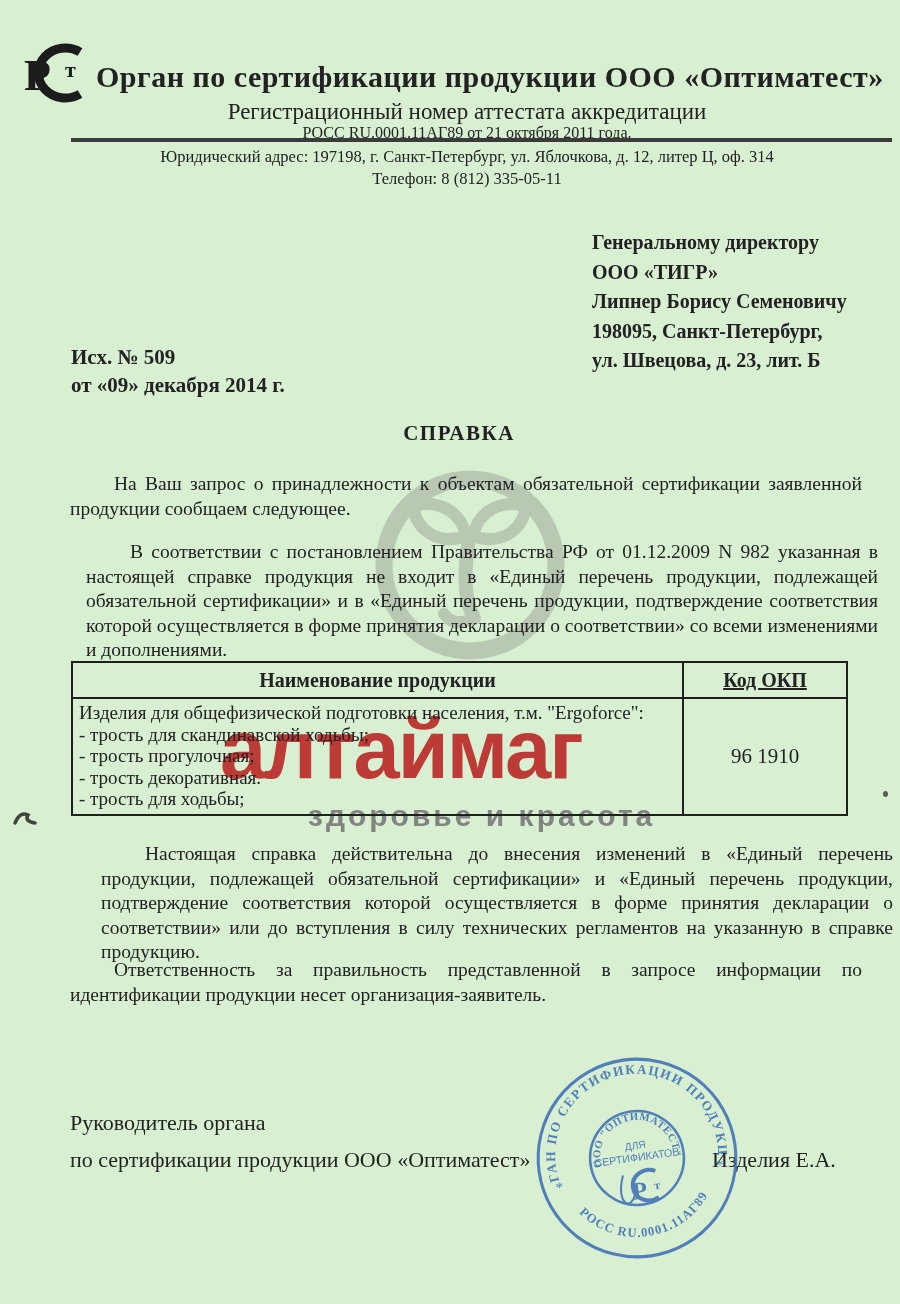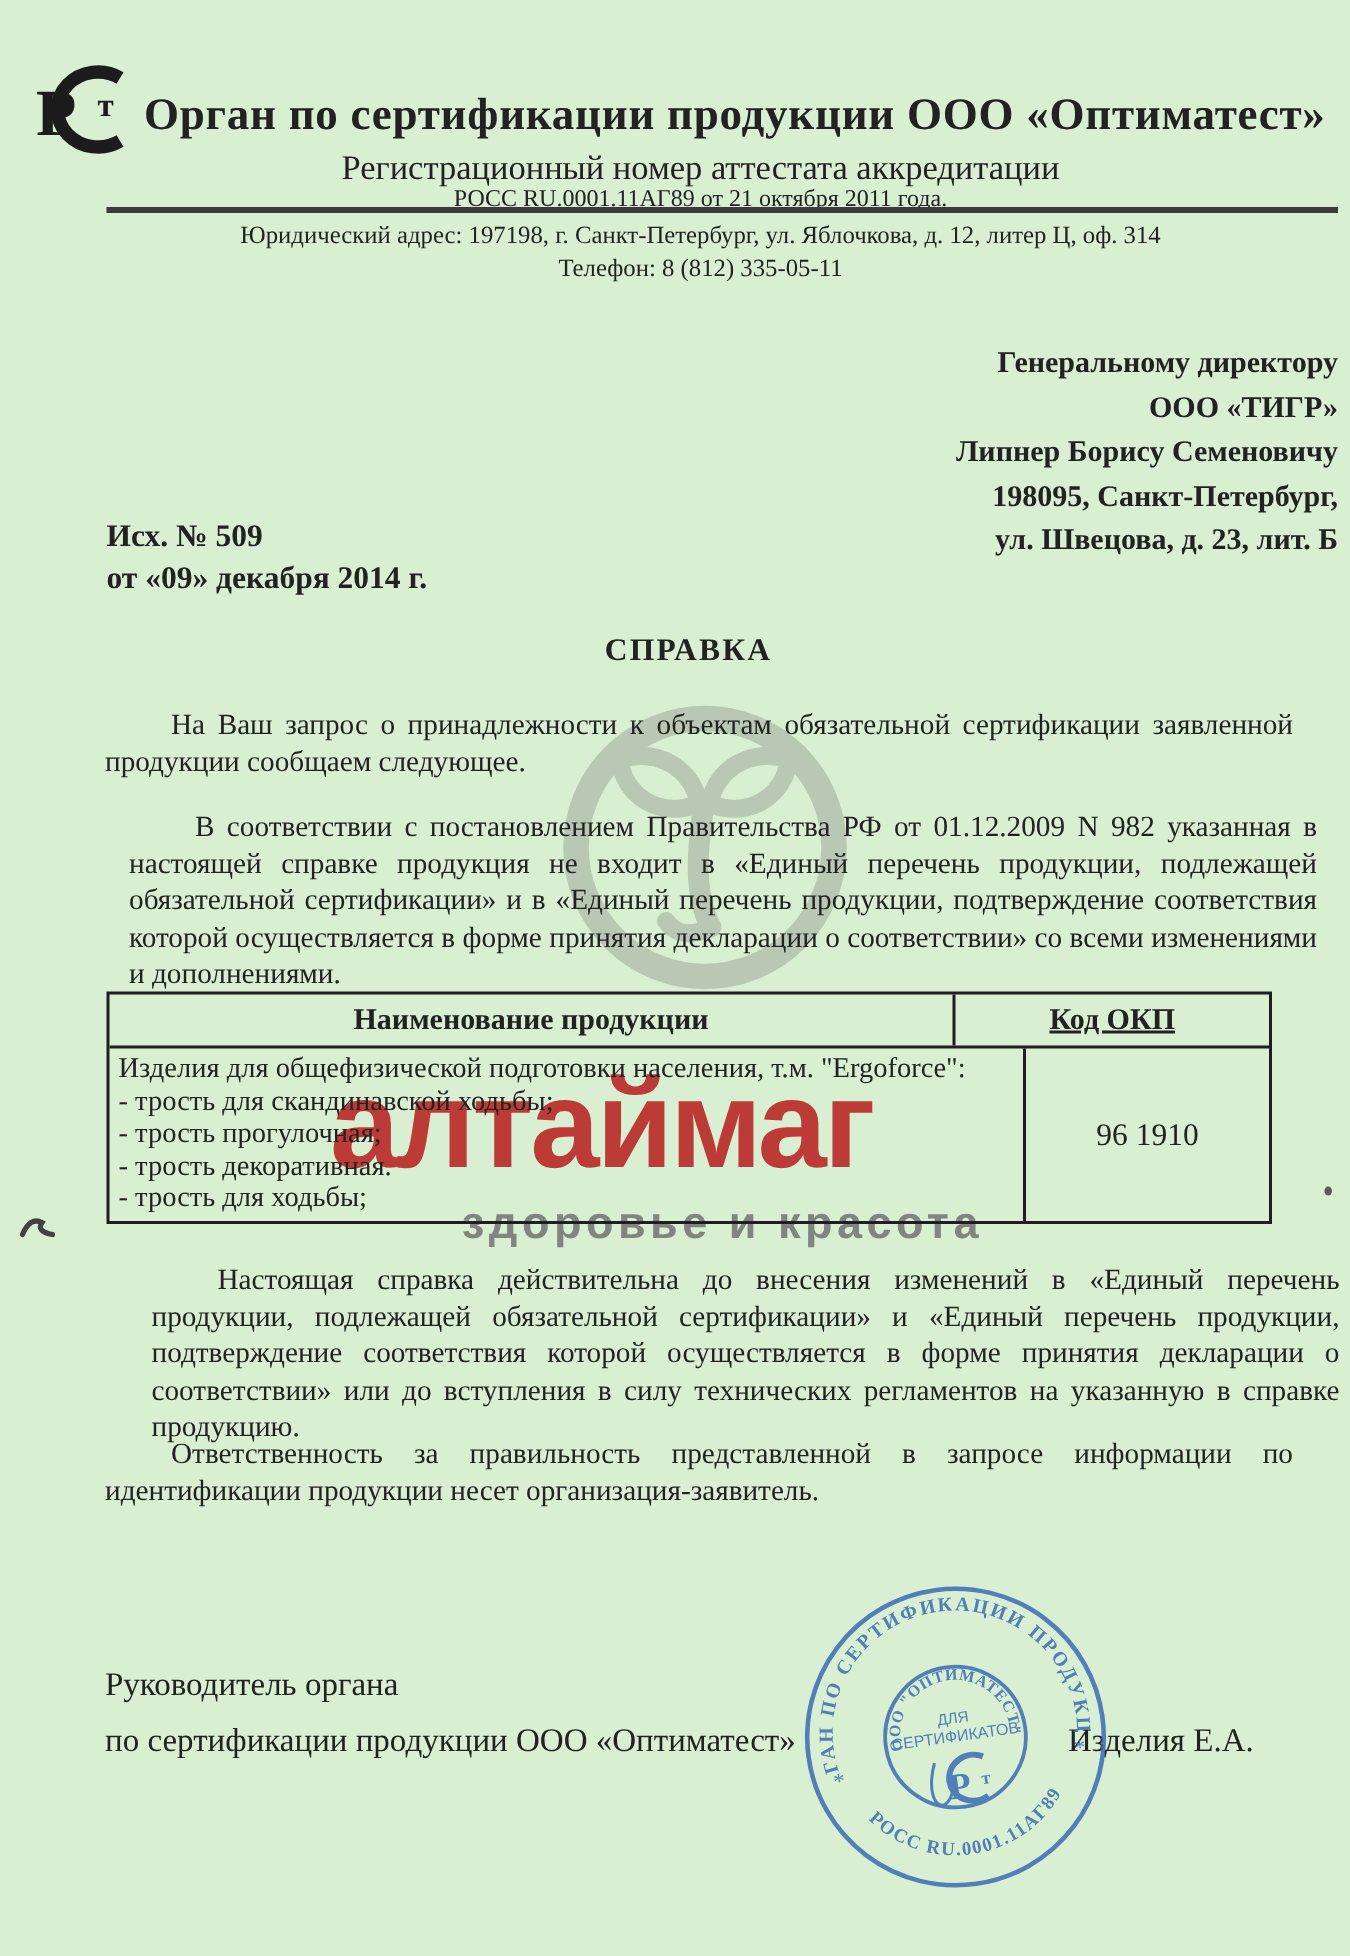--- a/index.html
+++ b/index.html
@@ -27,37 +27,37 @@
     font-size:30px; font-weight:bold; letter-spacing:.5px; white-space:nowrap;
   }
   .hdr-reg1 { position:absolute; left:40px; top:99px; width:854px; text-align:center; font-size:23px; z-index:1; }
   .hdr-reg2 { position:absolute; left:40px; top:124px; width:854px; text-align:center; font-size:16px; z-index:1; }
   .hdr-rule { position:absolute; left:71px; top:138px; width:821px; height:4px; background:#3b3b3b; z-index:1; }
   .hdr-addr { position:absolute; left:40px; top:147px; width:854px; text-align:center; font-size:16.5px; z-index:1; }
   .hdr-phone{ position:absolute; left:40px; top:169px; width:854px; text-align:center; font-size:16.5px; z-index:1; }
   
   .recipient {
     position:absolute; left:592px; top:228px; width:300px; z-index:1;
-    text-align:right; font-size:20px; font-weight:bold; line-height:29.5px;
+    text-align:left; font-size:20px; font-weight:bold; line-height:29.5px;
   }
   
   .outgoing { position:absolute; left:71px; top:343px; z-index:1; font-size:21px; font-weight:bold; line-height:28px; }
   
   .doc-title { position:absolute; left:20px; top:421px; width:878px; z-index:1;
     text-align:center; font-size:21px; font-weight:bold; letter-spacing:1.5px; }
   
   .para { position:absolute; left:70px; width:792px; z-index:1;
     font-size:19.5px; line-height:24.5px; text-align:justify; text-indent:44px;font-family:Liberation Serif, serif; }
   .p1 { top:472px; } .p2 { top:540px;margin-left:16px; } .p3 { top:842px;margin-left:31px; } .p4 { top:958px; }
   
   .tbl { position:absolute; left:71px; top:661px; width:777px; z-index:1;
     border:2px solid #1f1f1f; background:transparent; }
   .tbl-head { display:flex; border-bottom:2px solid #1f1f1f; }
   .tbl-body { display:flex; }
-  .th1 { width:562px; text-align:center; font-weight:bold; font-size:20px; padding:6px 4px 5px; }
+  .th1 { width:609px; text-align:center; font-weight:bold; font-size:20px; padding:6px 4px 5px; }
   .th2 { flex:1; text-align:center; font-weight:bold; font-size:20px; padding:6px 4px 5px; border-left:2px solid #1f1f1f;text-decoration:underline; }
   .td1 { width:609px; padding:3px 6px 4px 6px; font-size:19px; line-height:21.5px; }
   .td2 { flex:1; border-left:2px solid #1f1f1f; display:flex; align-items:center; justify-content:center; font-size:21px; }
   
   .sig1 { position:absolute; left:70px; top:1110px; font-size:22px; z-index:1; }
   .sig2 { position:absolute; left:70px; top:1147px; font-size:22px; z-index:1; }
   .sig-name { position:absolute; left:712px; top:1147px; font-size:22px; z-index:1; }
   
   .stamp { position:absolute; left:530px; top:1051px; width:214px; height:214px; z-index:2; opacity:.85; }
   

